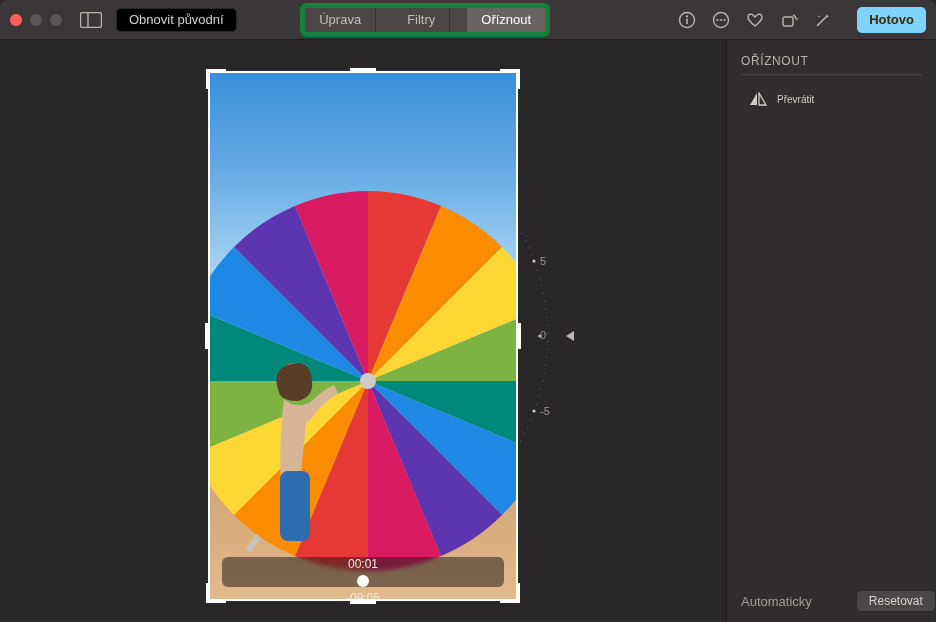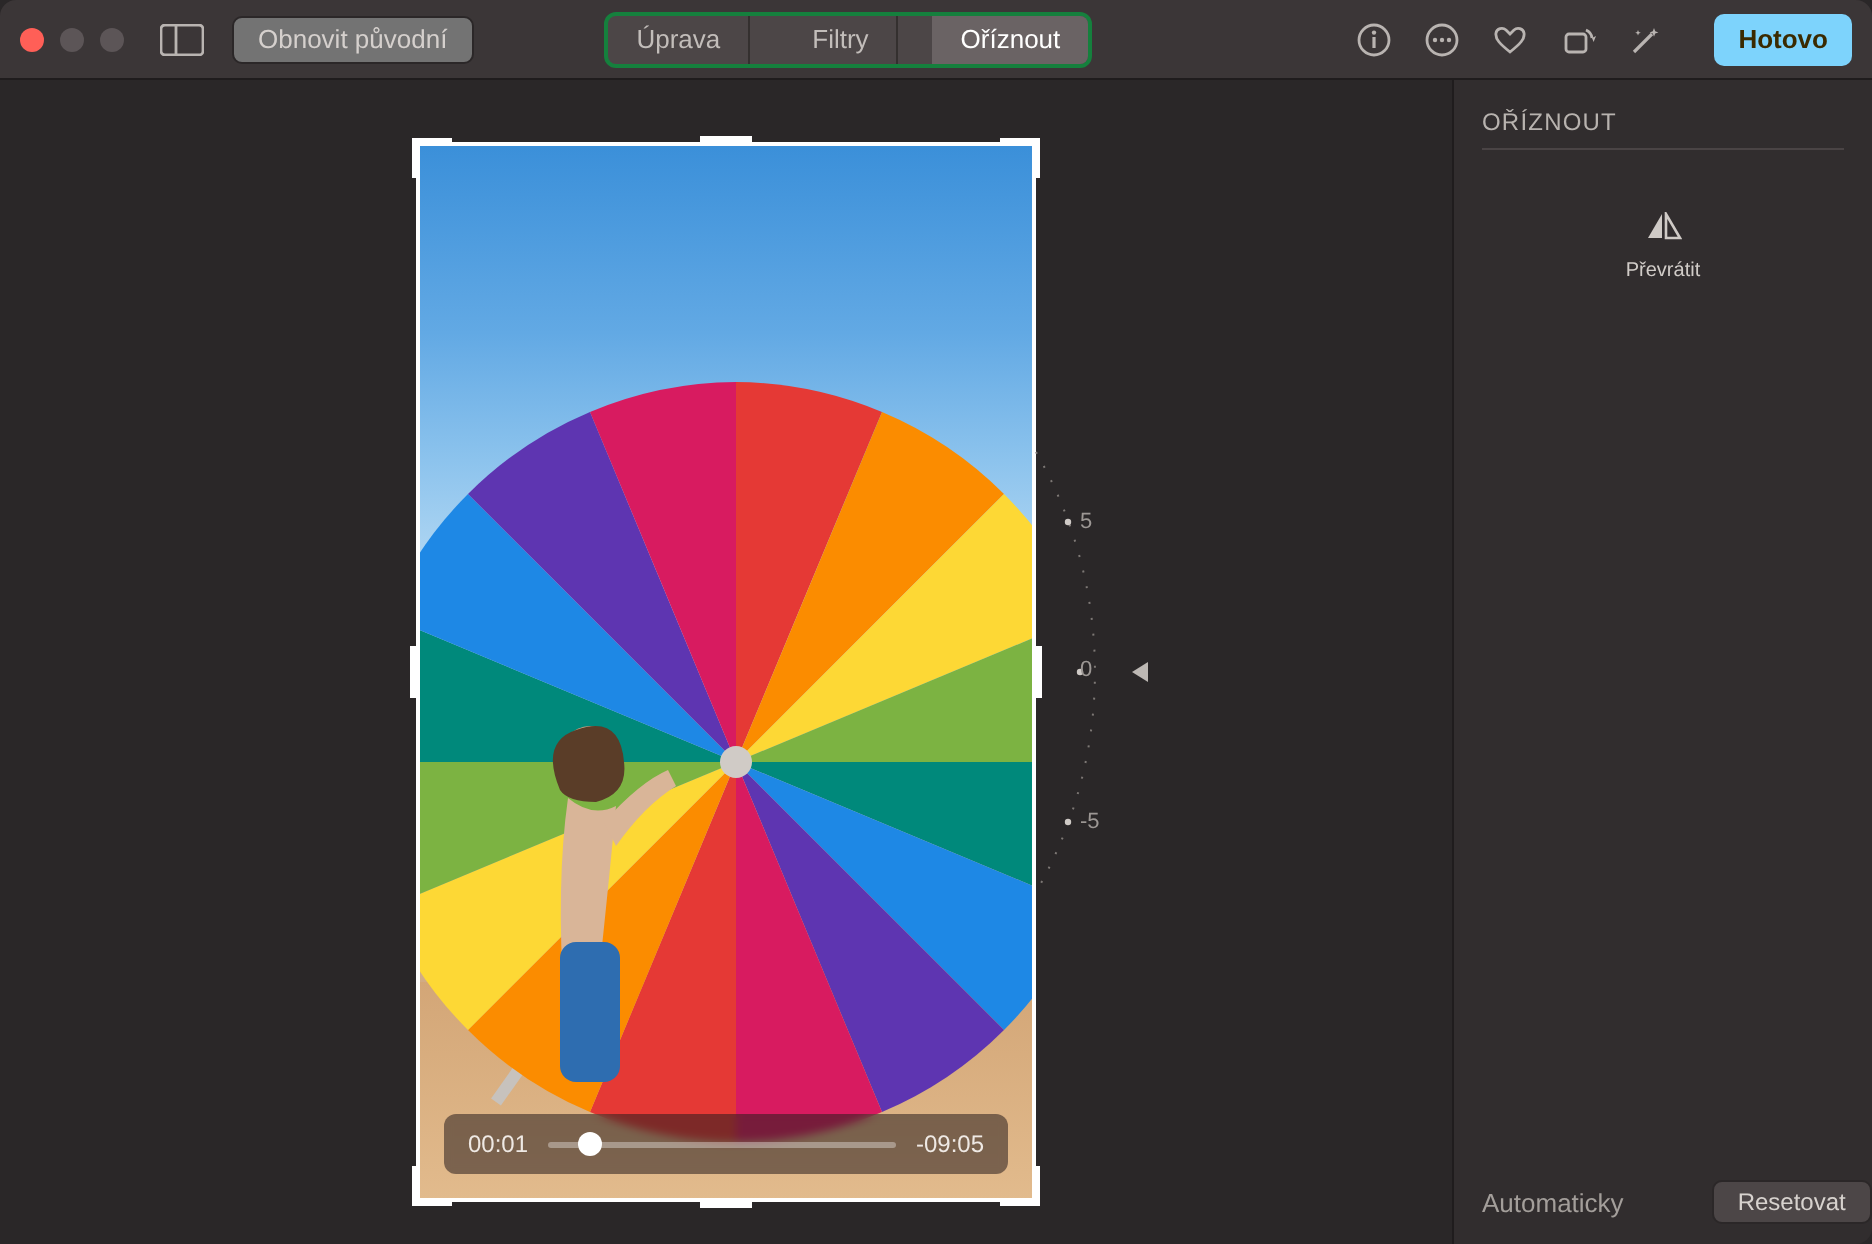--- a/index.html
+++ b/index.html
@@ -28,30 +28,30 @@
   .tl-min     { background:#5c5557; }
   .tl-max     { background:#5c5557; }
   .sidebar-toggle {
     width: 30px; height: 22px;
     display:flex; align-items:center; justify-content:center;
     margin-right: 10px; color:#b9b4b1;
   }
   .btn {
     height: 24px; padding: 0 12px;
     border-radius: 5px;
-    background: #737373;
+    background: #000000;
     color: #d5d0cd;
     display: inline-flex; align-items: center; justify-content:center;
     cursor: pointer; font-size: 13px;
     border:1px solid #2b2728;
   }
   .seg {
     display:flex; margin: 0 auto;
     background:#4c4647; border-radius:6px;
-    border:2px solid #15803d; overflow:hidden;gap:17px;
+    border:5px solid #15803d; overflow:hidden;gap:17px;
   }
   .seg .seg-item {
     height: 24px; padding: 0 14px;
     display:flex; align-items:center;
     color:#c2bdba; cursor:pointer;
     border-right:1px solid #34302f;
   }
   .seg .seg-item:last-child { border-right:none; }
   .seg .seg-item.active { background:#6a6364; color:#fff; }
   .tool-icons { display:flex; align-items:center; gap:14px; margin-left:auto; color:#b9b4b1;}
@@ -110,20 +110,21 @@
   .h-l, .h-r { top:50%; transform:translateY(-50%); width:4px; height:26px; background:#fff; border:none;}
   .h-l { left:-3px;} .h-r { right:-3px;}
   
   .scrubber {
     position:absolute; left:14px; right:14px; bottom:14px;
     height:30px; border-radius:6px;
     background:rgba(40,30,30,.55);
     display:flex; align-items:center; padding:0 12px; gap:10px;
     color:#efe9e4; font-size:12px;
     backdrop-filter: blur(2px);
+    flex-direction: column;
   }
   .track {
     flex:1; height:3px; background:rgba(255,255,255,.35);
     border-radius:2px; position:relative;
   }
   .thumb {
     position:absolute; left:12%; top:50%; transform:translate(-50%,-50%);
     width:12px; height:12px; border-radius:50%; background:#fff;
   }
   
@@ -148,21 +149,21 @@
     display:flex; flex-direction:column;
     padding:14px 14px 10px 14px;
   }
   .insp-title {
     font-size:12px; letter-spacing:.6px; color:#b8b3af;
     padding-bottom:6px; border-bottom:1px solid #4a4445;
     margin-bottom:10px;
   }
   .insp-row {
     display:flex; align-items:center; gap:10px;
-    height:28px; color:#d1ccc8; cursor:pointer; font-size:10px;flex-direction:column;
+    height:28px; color:#d1ccc8; cursor:pointer; font-size:10px;
   }
   .insp-row .chev {
     width:8px; color:#8f8986; margin-left:-10px;
   }
   .insp-row svg { flex-shrink:0; }
   .inspector-footer {
     margin-top:auto;
     display:flex; gap:22px; align-items:center;
     padding-top:10px;
   }

